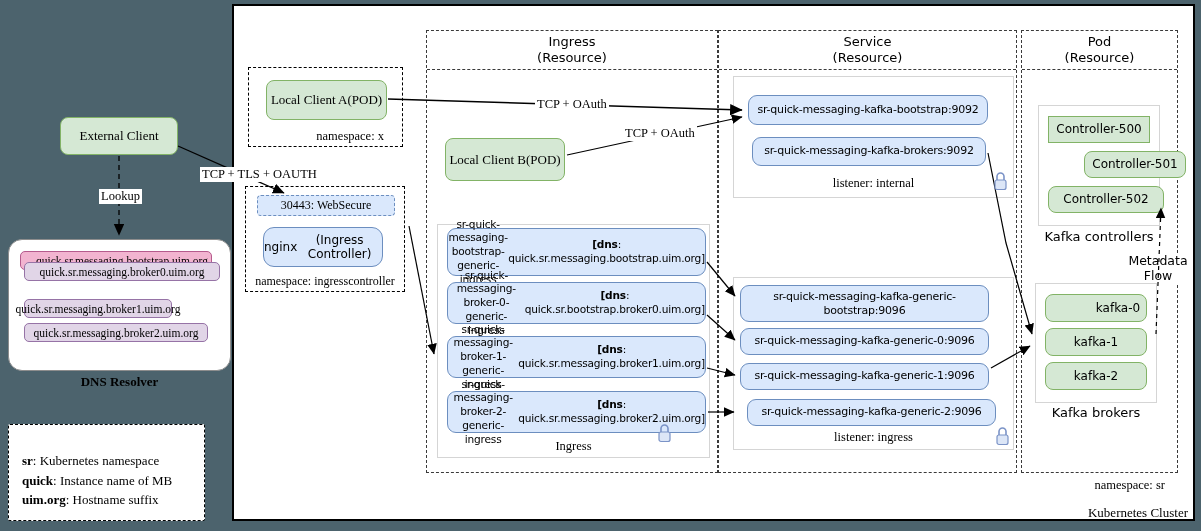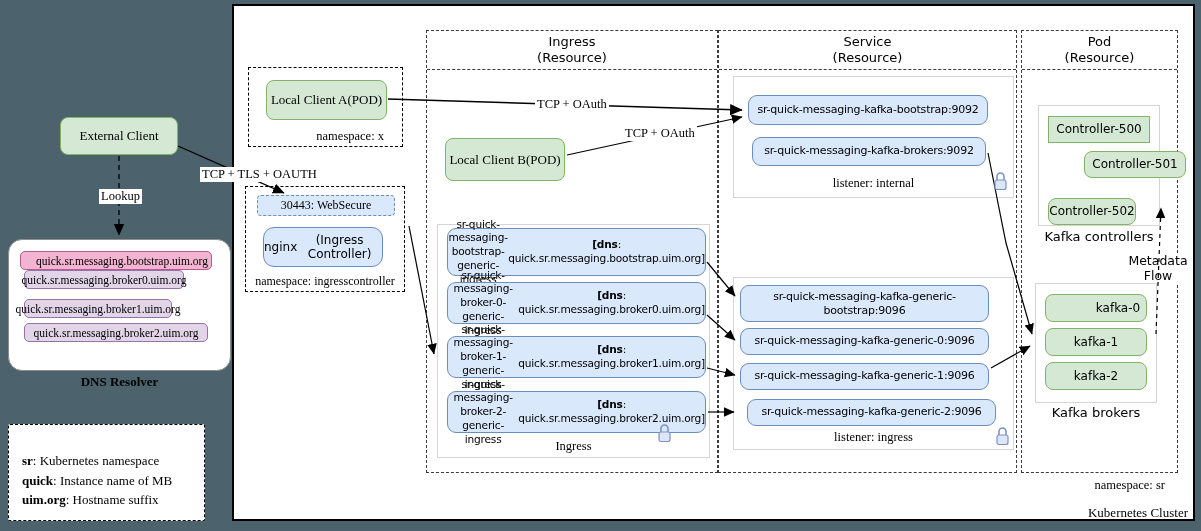--- a/index.html
+++ b/index.html
@@ -40,21 +40,21 @@
   <div class="abs" style="left:232px;top:4px;width:963px;height:517px;background:#fff;border:2px solid #000;"></div>
 
   <div class="abs node green serif" style="left:60px;top:117px;width:118px;height:38px;font-size:13px;">
     <div>External Client</div>
   </div>
 
   <div class="abs" style="left:8px;top:239px;width:223px;height:132px;background:#fff;border:1px solid #8d8d8d;border-radius:14px;"></div>
   <div class="abs pill pink serif" style="left:20px;top:251px;width:192px;height:19px;padding-left:12px;">
     <span>quick.sr.messaging.bootstrap.uim.org</span>
   </div>
-  <div class="abs pill purple serif" style="left:24px;top:262px;width:160px;height:19px;margin-top:8px;">
+  <div class="abs pill purple serif" style="left:24px;top:262px;width:196px;height:19px;">
     <span>quick.sr.messaging.broker0.uim.org</span>
   </div>
   <div class="abs pill purple serif" style="left:24px;top:299px;width:148px;height:19px;">
     <span>quick.sr.messaging.broker1.uim.org</span>
   </div>
   <div class="abs pill purple serif" style="left:24px;top:323px;width:184px;height:19px;">
     <span>quick.sr.messaging.broker2.uim.org</span>
   </div>
   <div class="abs caption serif" style="left:8px;top:374px;width:223px;font-weight:bold;font-size:13px;">
     <span>DNS Resolver</span>
@@ -117,21 +117,21 @@
     <div class="abs serif" style="left:0;right:0;bottom:3px;text-align:center;font-size:12.5px;">
       <span>Ingress</span>
     </div>
   </div>
   <div class="abs node blue comic ing-item" style="left:447px;top:228px;width:259px;height:48px;">
     <div>sr-quick-messaging-bootstrap-generic-ingress</div>
     <div><b>[dns</b><span>: quick.sr.messaging.bootstrap.uim.org]</span></div>
   </div>
   <div class="abs node blue comic ing-item" style="left:447px;top:282px;width:259px;height:42px;">
     <div>sr-quick-messaging-broker-0-generic-ingress</div>
-    <div><b>[dns</b><span>: quick.sr.messaging.broker0.uim.org]</span></div>
+    <div><b>[dns</b><span>: quick.sr.bootstrap.broker0.uim.org]</span></div>
   </div>
   <div class="abs node blue comic ing-item" style="left:447px;top:336px;width:259px;height:42px;">
     <div>sr-quick-messaging-broker-1-generic-ingress</div>
     <div><b>[dns</b><span>: quick.sr.messaging.broker1.uim.org]</span></div>
   </div>
   <div class="abs node blue comic ing-item" style="left:447px;top:391px;width:259px;height:42px;">
     <div>sr-quick-messaging-broker-2-generic-ingress</div>
     <div><b>[dns</b><span>: quick.sr.messaging.broker2.uim.org]</span></div>
   </div>
 
@@ -165,21 +165,21 @@
     <div>sr-quick-messaging-kafka-generic-2:9096</div>
   </div>
 
   <div class="abs groupbox" style="left:1038px;top:105px;width:122px;height:121px;"></div>
   <div class="abs node green comic podbox" style="left:1048px;top:116px;width:102px;height:27px;border-radius:0;">
     <div>Controller-500</div>
   </div>
   <div class="abs node green comic podbox" style="left:1048px;top:151px;width:102px;height:27px;margin-left:36px;">
     <div>Controller-501</div>
   </div>
-  <div class="abs node green comic podbox" style="left:1048px;top:186px;width:88px;height:27px;margin-top:12px;">
+  <div class="abs node green comic podbox" style="left:1048px;top:186px;width:116px;height:27px;">
     <div>Controller-502</div>
   </div>
   <div class="abs caption comic" style="left:1038px;top:229px;width:122px;font-size:13px;">
     <span>Kafka controllers</span>
   </div>
 
   <div class="abs caption comic" style="left:1126px;top:253px;width:64px;font-size:12.5px;line-height:15px;background:#fff;">
     <div>Metadata</div>
     <div>Flow</div>
   </div>

